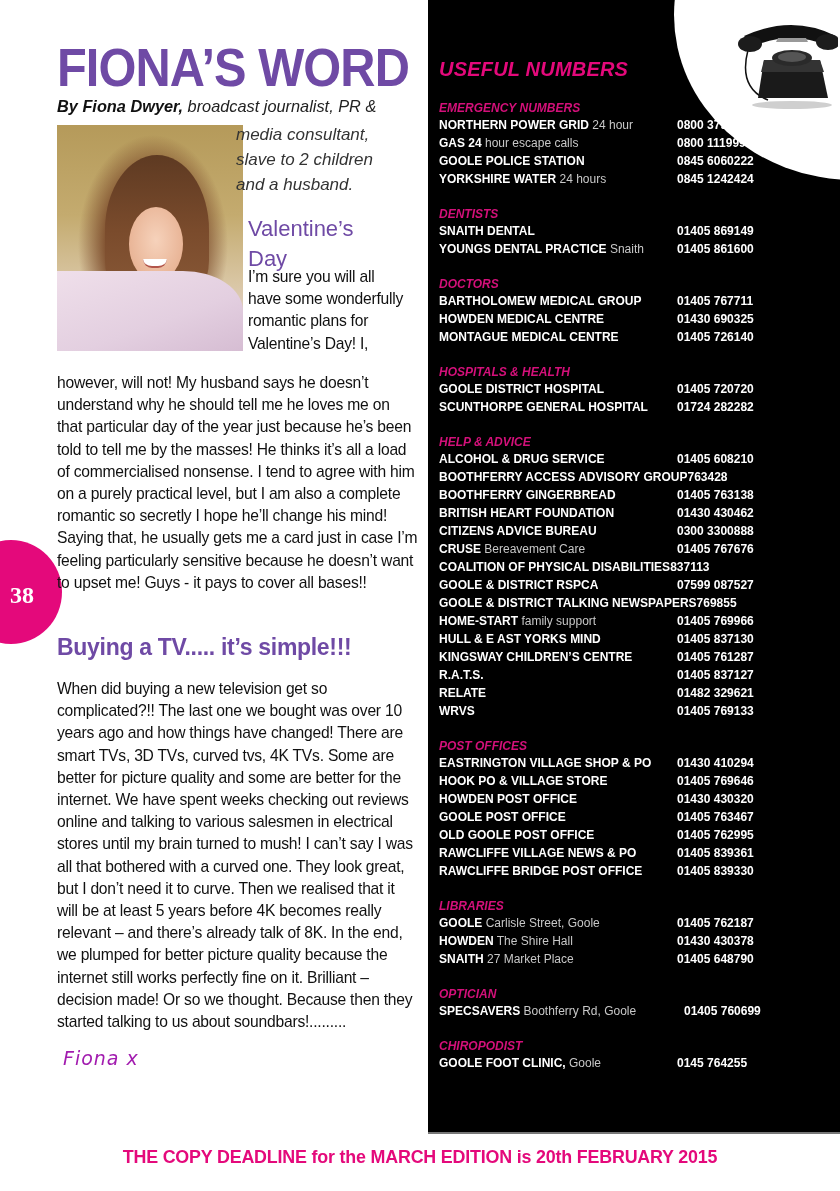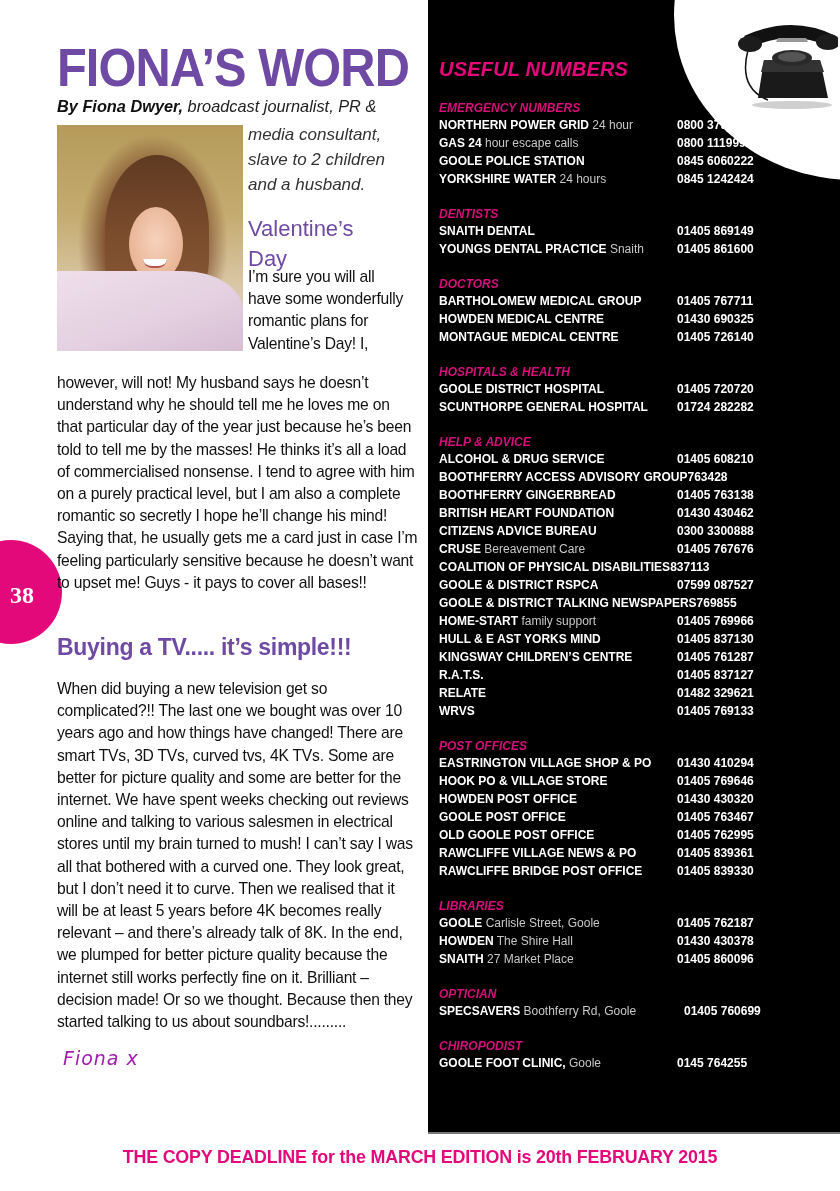--- a/index.html
+++ b/index.html
@@ -15,21 +15,21 @@
   .intro-wrap { position: relative; margin-top: 4px; height: 252px; }
   .photo { position: absolute; left: 0; top: 3px; width: 186px; height: 226px; background:
       radial-gradient(ellipse 40px 48px at 96px 125px, #f0c9b0 0%, #e6b196 55%, rgba(230,177,150,0) 100%),
       radial-gradient(ellipse 75px 110px at 96px 120px, #6b3f22 0%, #7b4a2a 60%, rgba(123,74,42,0) 100%),
       linear-gradient(180deg, #b59a5a 0%, #c4ab6f 40%, #d9c6a4 70%, #e8d8e6 100%);
       overflow: hidden; }
   .photo .shirt { position: absolute; left: 0; bottom: 0; width: 186px; height: 80px; background: linear-gradient(160deg, #efdfea 0%, #e3cfe0 60%, #d6bdd3 100%); border-top-right-radius: 60px 40px; }
   .photo .face { position: absolute; left: 72px; top: 82px; width: 54px; height: 74px; border-radius: 50%; background: radial-gradient(ellipse at 50% 45%, #f6d2bb 0%, #e9b597 70%, #d89a7b 100%); }
   .photo .hair { position: absolute; left: 48px; top: 30px; width: 104px; height: 150px; border-radius: 50% 50% 30% 30%; background: linear-gradient(180deg, #5e3a22 0%, #7a4b2c 50%, #8a5a38 100%); }
   .photo .smile { position: absolute; left: 86px; top: 134px; width: 24px; height: 9px; border-radius: 0 0 14px 14px; background: #fff; border-bottom: 2px solid #b2554a; }
-  .intro { position: absolute; left: 191px; top: 0; width: 170px; font-size: 17px; font-style: italic; color: #333; line-height: 25px; }
+  .intro { position: absolute; left: 179px; top: 0; width: 170px; font-size: 17px; font-style: italic; color: #333; line-height: 25px; }
   .h-valentine { position: absolute; left: 191px; top: 92px; font-weight: 400; font-size: 22px; color: #6f4aa5; line-height: 30px; }
   .p-first { position: absolute; left: 191px; top: 144px; width: 175px; font-size: 17px; line-height: 23px; letter-spacing: -0.2px; }
   .body-text { font-size: 17px; line-height: 22.2px; color: #111; letter-spacing: -0.25px; transform: scaleX(0.92); transform-origin: left; width: 392px; }
   .p-cont { margin-top: -2px; }
   .h-tv { font-weight: 700; font-size: 23px; color: #6f4aa5; margin-top: 38px; line-height: 30px; letter-spacing: -0.3px; }
   .p-tv { margin-top: 16px; }
   .signature { font-family: "DejaVu Sans", sans-serif; font-style: italic; font-size: 19px; color: #a21caf; margin-top: 14px; margin-left: 6px; font-weight: 300; letter-spacing: 1px; }
 
   .page-badge { position: absolute; left: -40px; top: 540px; width: 102px; height: 104px; border-radius: 50%; background: #e4097b; }
   .page-num { position: absolute; left: 10px; top: 582px; font-family: "Liberation Serif", serif; font-weight: 700; font-size: 24px; color: #fff; }
@@ -275,21 +275,21 @@
       <div class="row">
           <span class="name"><span>GOOLE</span><span class="note"> Carlisle Street, Goole</span></span>
           <span class="num">01405 762187</span>
         </div>
       <div class="row">
           <span class="name"><span>HOWDEN</span><span class="note"> The Shire Hall</span></span>
           <span class="num">01430 430378</span>
         </div>
       <div class="row">
           <span class="name"><span>SNAITH</span><span class="note"> 27 Market Place</span></span>
-          <span class="num">01405 860096</span>
+          <span class="num">01405 648790</span>
         </div>
     </div>
 
     <div class="section">
       <div class="sec-head">OPTICIAN</div>
       <div class="row">
           <span class="name" style="width:245px"><span>SPECSAVERS</span><span class="note"> Boothferry Rd, Goole</span></span>
           <span class="num">01405 760699</span>
         </div>
     </div>

